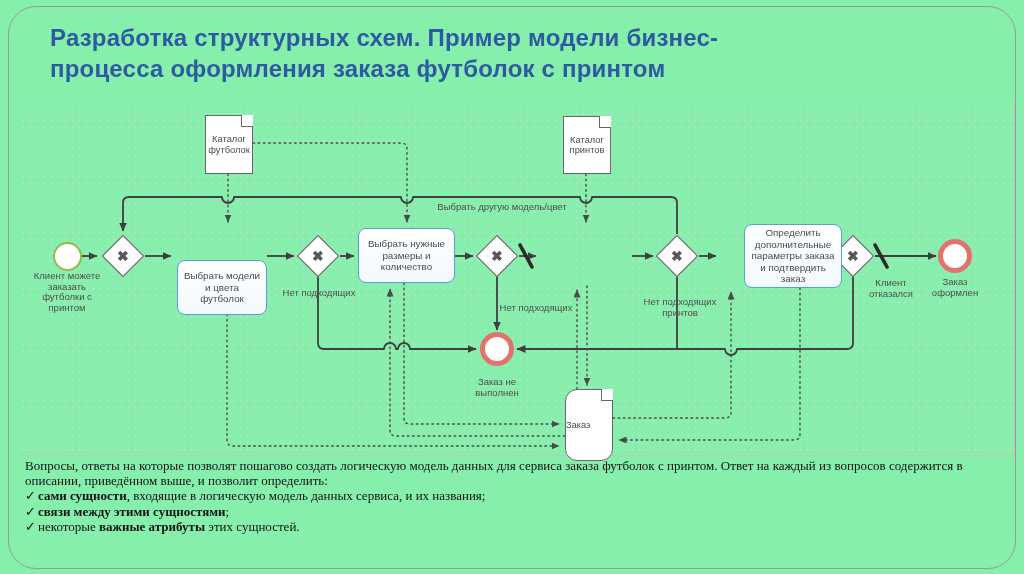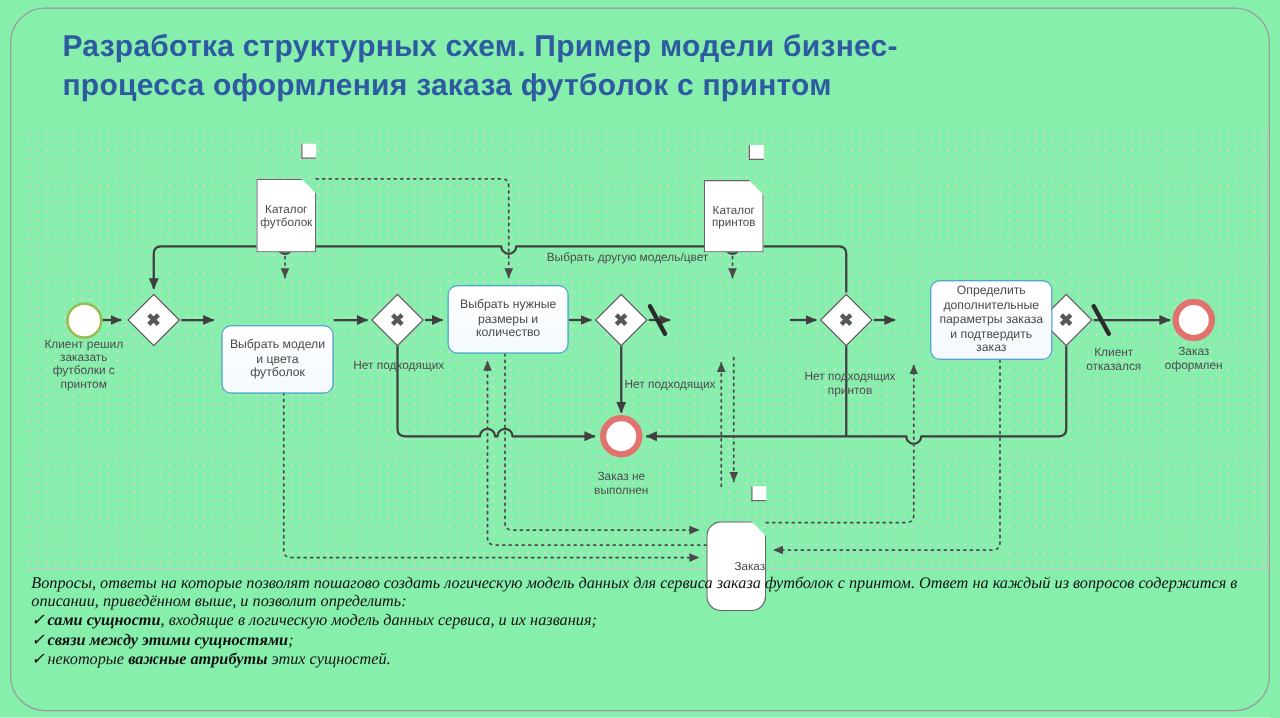--- a/index.html
+++ b/index.html
@@ -15,28 +15,28 @@
   .task{position:absolute;box-sizing:border-box;border:1.6px solid #55a1d4;border-radius:8px;
     background:linear-gradient(180deg,#ffffff 0%,#f3f9fd 100%);display:flex;align-items:center;justify-content:center;
     font-size:9.8px;line-height:11.5px;color:#4a4a4a;text-align:center;padding:2px 4px;}
   .gw{position:absolute;width:30px;height:30px;box-sizing:border-box;border:1.6px solid #585858;
     background:#fff;transform:rotate(45deg);display:flex;align-items:center;justify-content:center;}
   .gwx{transform:rotate(-45deg);font-size:14px;font-weight:bold;color:#585858;line-height:1;}
   .ev{position:absolute;box-sizing:border-box;border-radius:50%;background:#fff;}
   .ev.start{width:29px;height:29px;border:2px solid #9aba4c;}
   .ev.end{width:34px;height:34px;border:5px solid #e2726e;}
   .doc{position:absolute;box-sizing:border-box;border:1.4px solid #666;background:#fff;
-    display:flex;align-items:center;justify-content:flex-end;text-align:center;
+    display:flex;align-items:center;justify-content:flex-start;text-align:center;
     font-size:9.3px;line-height:10.5px;color:#4a4a4a;
-    clip-path:polygon(0 0,calc(100% - 12px) 0,100% 12px,100% 100%,0 100%);margin-top:28px;}
+    clip-path:polygon(0 0,calc(100% - 12px) 0,100% 12px,100% 100%,0 100%);}
   .fold{position:absolute;top:0;right:0;width:11px;height:11px;background:#fff;
     border-left:1.4px solid #666;border-bottom:1.4px solid #666;}
   .lbl{position:absolute;font-size:9.5px;line-height:10.5px;color:#4d4d4d;text-align:center;}
   .notes{position:absolute;left:25px;top:458px;width:988px;font-family:"Liberation Serif",serif;
-    font-style:italic;font-size:13px;line-height:15.2px;color:#111;}
+    font-size:13px;line-height:15.2px;color:#111;}
   .note-line{display:flex;}
   .chk{width:13px;flex:0 0 13px;}
   .notes b{font-weight:bold;}
 </style>
 </head>
 <body>
 
 <div class="slide">
   <div class="frame"></div>
 
@@ -90,21 +90,21 @@
         <path d="M384,180 L384,315 Q384,321 390,321 L539,321" marker-end="url(#ahd)"></path>
         <path d="M545,333 L376,333 Q370,333 370,327 L370,186" marker-end="url(#ahd)"></path>
         <path d="M557,286 L557,187" marker-end="url(#ahd)"></path>
         <path d="M567,183 L567,282" marker-end="url(#ahd)"></path>
         <path d="M593,315 L705,315 Q711,315 711,309 L711,189" marker-end="url(#ahd)"></path>
         <path d="M780,185 L780,331 Q780,337 774,337 L599,337" marker-end="url(#ahd)"></path>
       </g>
     </svg>
 
     <div class="ev start" style="left:33px;top:139px;"></div>
-    <div class="lbl" style="left:12px;top:168px;width:70px;">Клиент решил заказать футболки с принтом</div>
+    <div class="lbl" style="left:12px;top:168px;width:70px;">Клиент можете заказать футболки с принтом</div>
 
     <div class="ev end" style="left:918px;top:136px;"></div>
     <div class="lbl" style="left:905px;top:174px;width:60px;">Заказ оформлен</div>
 
     <div class="ev end" style="left:460px;top:229px;"></div>
     <div class="lbl" style="left:437px;top:274px;width:80px;">Заказ не выполнен</div>
 
     <div class="gw" style="left:88px;top:138px;">
         <span class="gwx">✖</span>
       </div>

